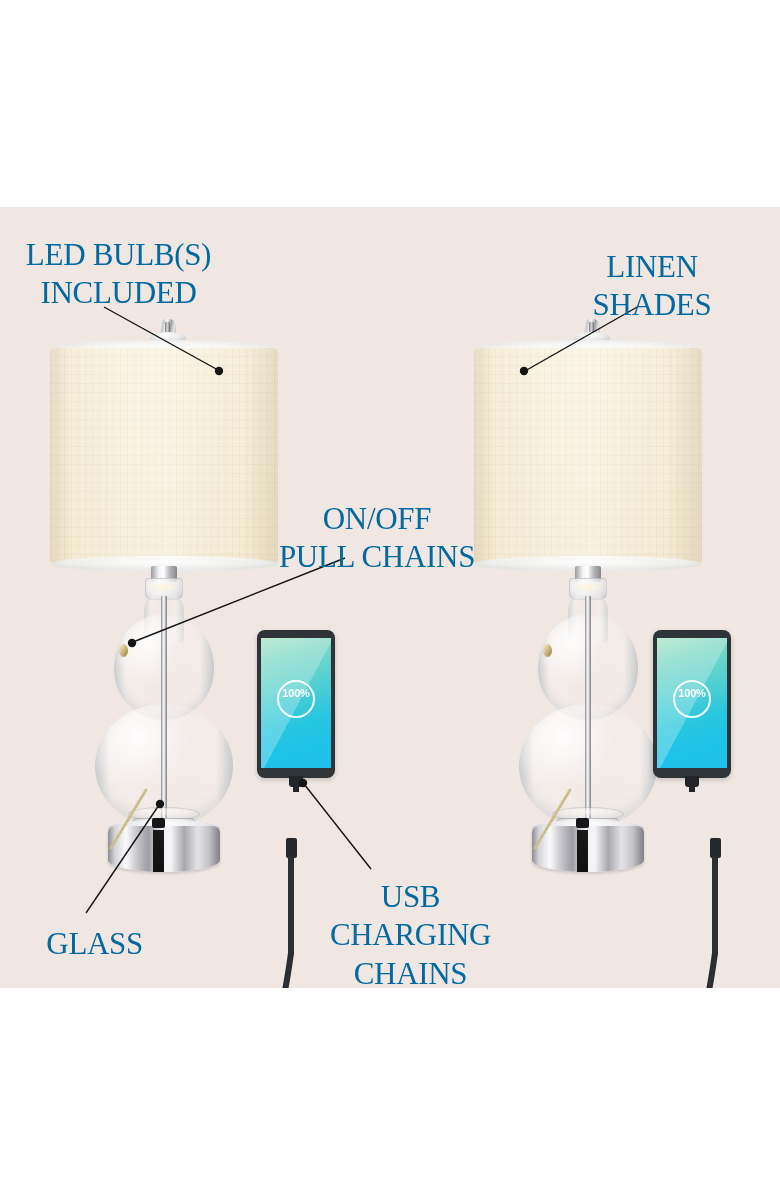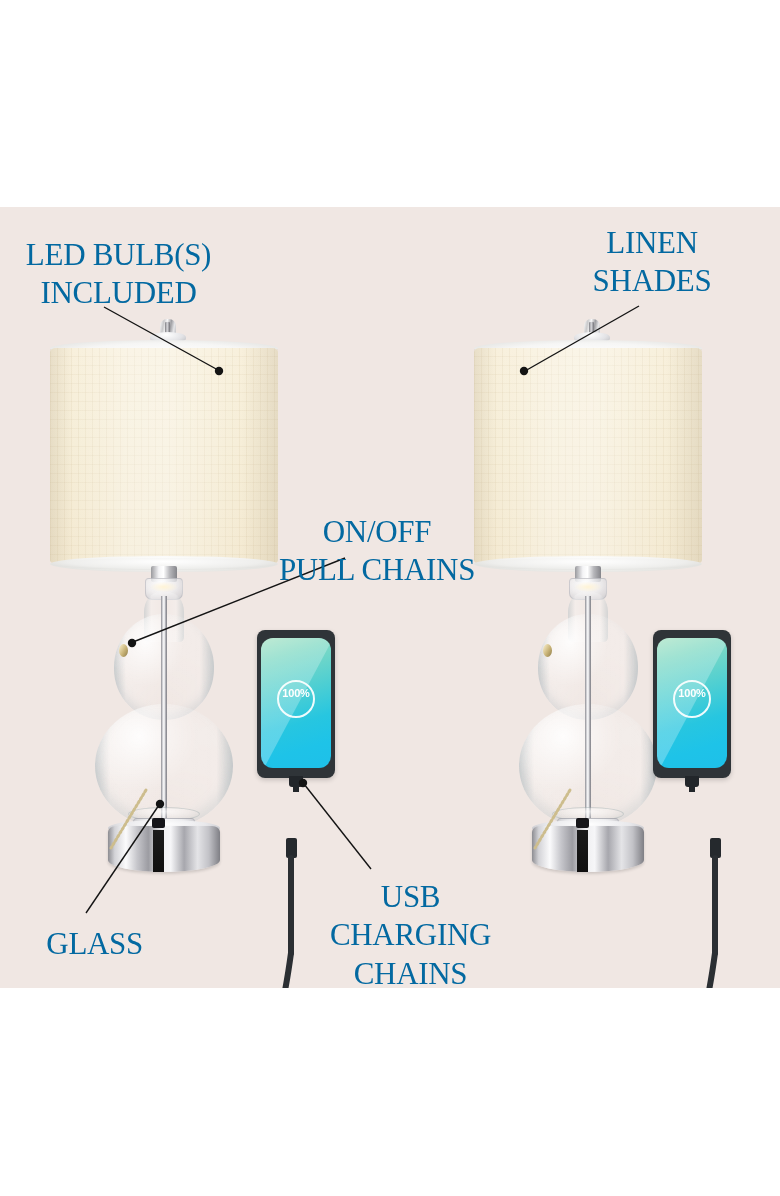--- a/index.html
+++ b/index.html
@@ -40,22 +40,22 @@
     line-height: 1.24;
     letter-spacing: -0.3px;
     white-space: pre-line;
     font-weight: 400;
   }
   .c-left   { text-align: center; }
   .c-center { text-align: center; }
   .c-right  { text-align: center; }
 
   #label-led       { left: 16px;  top: 236px; width: 205px; text-align: center; }
-  #label-linen     { left: 572px; top: 224px; width: 160px; text-align: center; }
-  #label-pullchain { left: 272px; top: 513px; width: 210px; }
+  #label-linen     { left: 572px; top: 248px; width: 160px; text-align: center; }
+  #label-pullchain { left: 272px; top: 500px; width: 210px; }
   #label-usb       { left: 303px; top: 878px; width: 215px; text-align: center; }
   #label-glass     { left: 23px;  top: 925px; width: 120px; text-align: right;  }
 
   
   #leaders {
     position: absolute;
     left: 0; top: 0;
     width: 780px; height: 1196px;
     pointer-events: none;
   }
@@ -270,21 +270,21 @@
     border-radius: 8px;
     background: #2f3438;
     box-shadow: 0 2px 5px rgba(0,0,0,.18);
   }
   .phone-left  { left: 257px; top: 630px; }
   .phone-right { left: 653px; top: 630px; }
   .phone-screen {
     position: absolute;
     left: 4px; top: 8px;
     width: 70px; height: 130px;
-    border-radius: 12px;
+    border-radius: 0;
     background: linear-gradient(163deg,
         #a8e3c4 0%, #7fd9c4 16%, #4fcfd2 42%,
         #27c6e0 64%, #1ec3e8 82%, #1ec0e9 100%);
     overflow: hidden;
   }
   .phone-sheen {
     position: absolute;
     left: -20px; top: -10px;
     width: 130px; height: 170px;
     background: linear-gradient(118deg, rgba(255,255,255,.26) 0%, rgba(255,255,255,.26) 44%, rgba(255,255,255,0) 44.5%);

